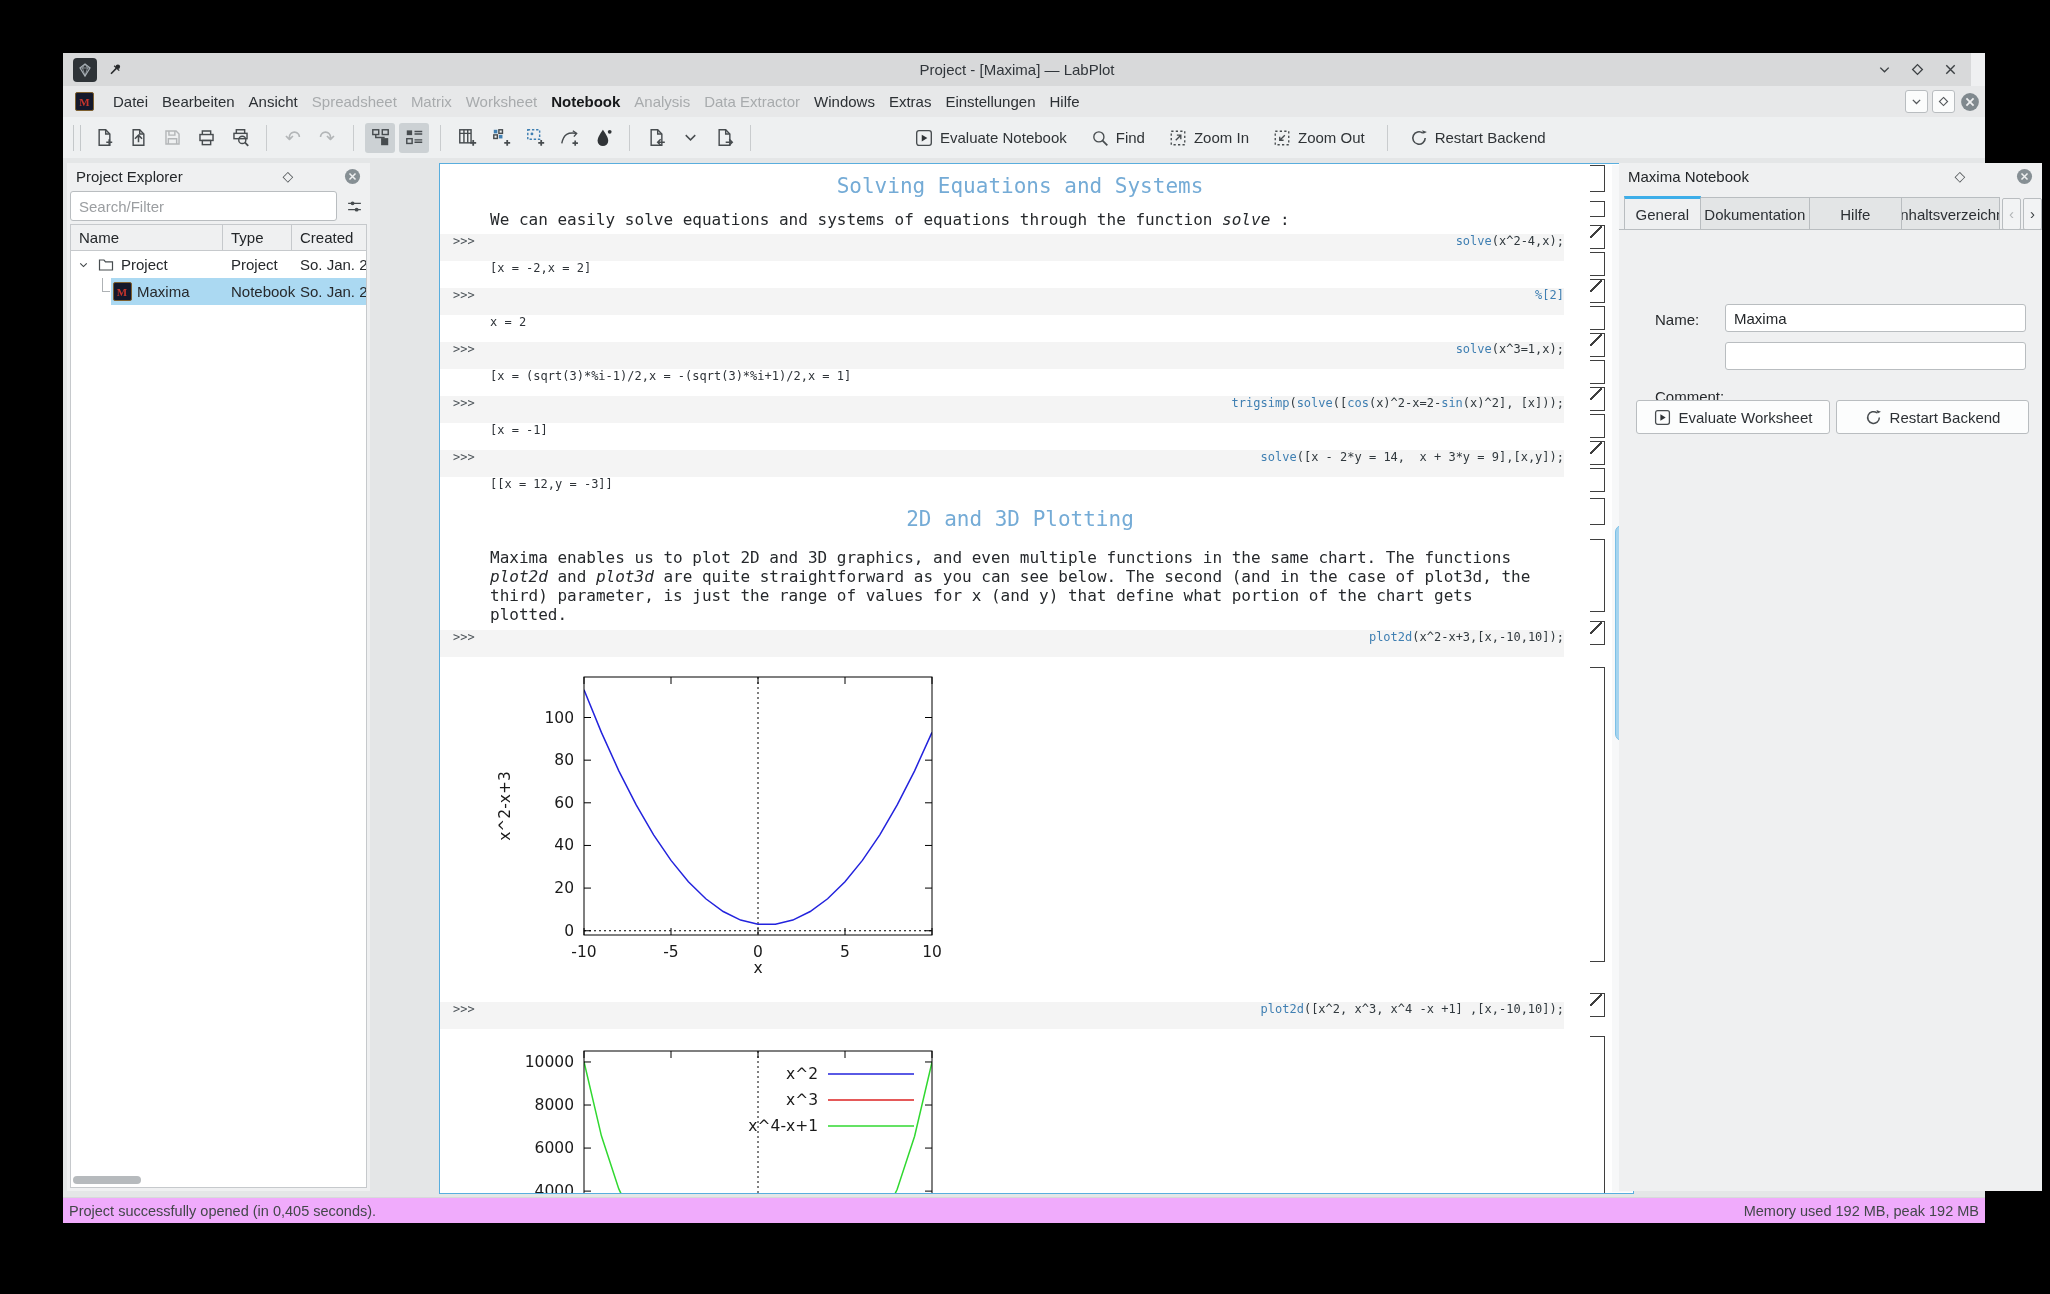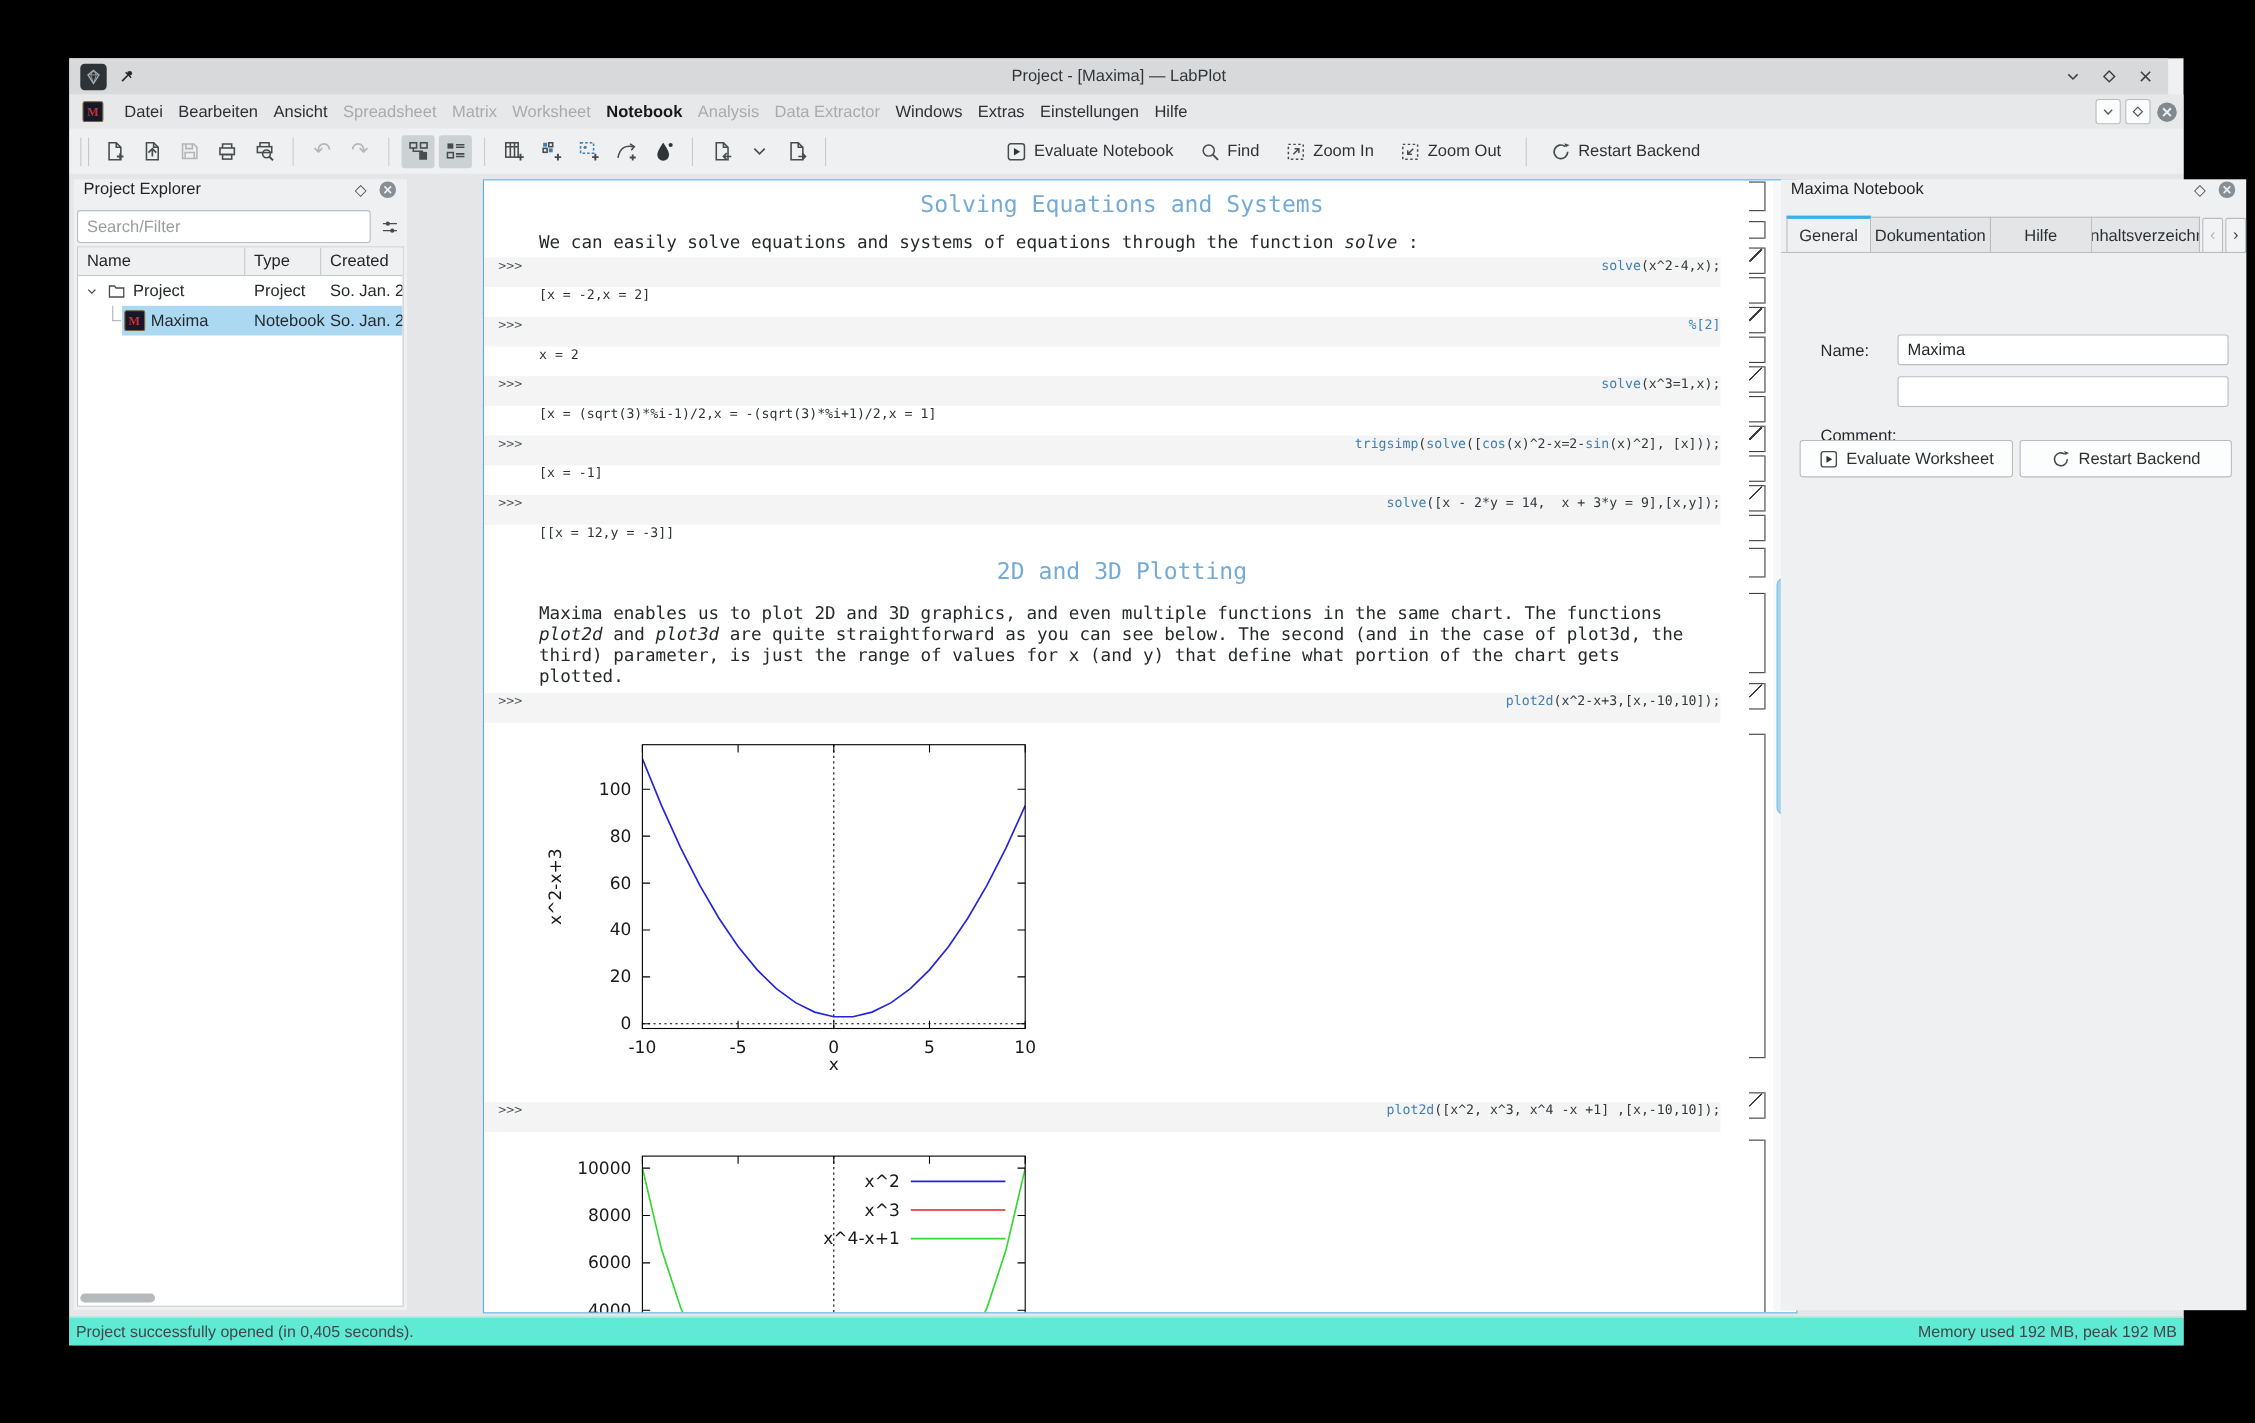--- a/index.html
+++ b/index.html
@@ -38,21 +38,21 @@
   .tbi.pressed{background:#ccd1d4;}
   .tbi.disabled{opacity:.35;}
   .tb-sep{width:1px;height:26px;background:#c9ccce;margin:0 7px;}
   .tb-spacer{width:148px;}
   .tbl-btn{display:flex;align-items:center;gap:7px;padding:0 9px;height:32px;font-size:15px;color:#2f3336;border-radius:3px;}
   .tbl-btn svg{width:18px;height:18px;}
 
   
   #main{position:absolute;left:0;top:105px;right:0;height:1040px;background:#e4e6e7;}
   .panel{position:absolute;background:#eff0f1;}
-  .panel-title{height:26px;display:flex;font-size:15px;color:#232629;padding:0 9px;}
+  .panel-title{height:26px;display:flex;align-items:center;font-size:15px;color:#232629;padding:0 9px;gap:40px;}
   .panel-title .sp{flex:1;}
   .ptool{width:18px;height:18px;display:grid;place-items:center;margin-left:6px;font-size:14px;color:#4a4e51;}
   .pclose{width:18px;height:18px;display:grid;place-items:center;margin-left:6px;}
   .pclose svg{width:17px;height:17px;}
 
   
   #left-panel{left:4px;top:5px;width:303px;height:1028px;}
   #search-row{position:absolute;left:3px;right:3px;top:27px;height:32px;display:flex;align-items:center;gap:4px;}
   #search-input{flex:1;height:28px;border:1px solid #b9bdc0;border-radius:3px;background:#fff;font-size:15px;
      font-family:"Liberation Sans",sans-serif;color:#232629;padding:0 8px;outline:none;}
@@ -121,21 +121,21 @@
   .tab-arrow.disabled{color:#b2b5b7;}
   #props-content{position:absolute;left:0;right:0;top:66px;bottom:0;border-top:1px solid #b9bdc0;background:#eff0f1;}
   .form-label{position:absolute;font-size:15px;color:#26292c;}
   .form-input{position:absolute;height:28px;border:1px solid #b9bdc0;border-radius:3px;background:#fff;
       font-size:15px;font-family:"Liberation Sans",sans-serif;color:#232629;padding:0 8px;outline:none;box-sizing:border-box;}
   .pbtn{position:absolute;height:32px;border:1px solid #b9bdc0;border-radius:3px;background:#fcfdfd;
       display:flex;align-items:center;justify-content:center;gap:8px;font-size:15px;color:#2c3034;}
   .pbtn svg{width:17px;height:17px;}
 
   
-  #statusbar{position:absolute;left:0;right:0;bottom:0;height:25px;background:#5eead4;border-top:1px solid #d7d9da;
+  #statusbar{position:absolute;left:0;right:0;bottom:0;height:25px;background:#f0abfc;border-top:1px solid #d7d9da;
       display:flex;align-items:center;justify-content:space-between;padding:0 6px;font-size:14.5px;color:#43474a;}
 </style>
 </head>
 <body>
 
 <div id="window">
 
   <div id="titlebar">
     <div class="tb-left">
       <span class="app-icon">

